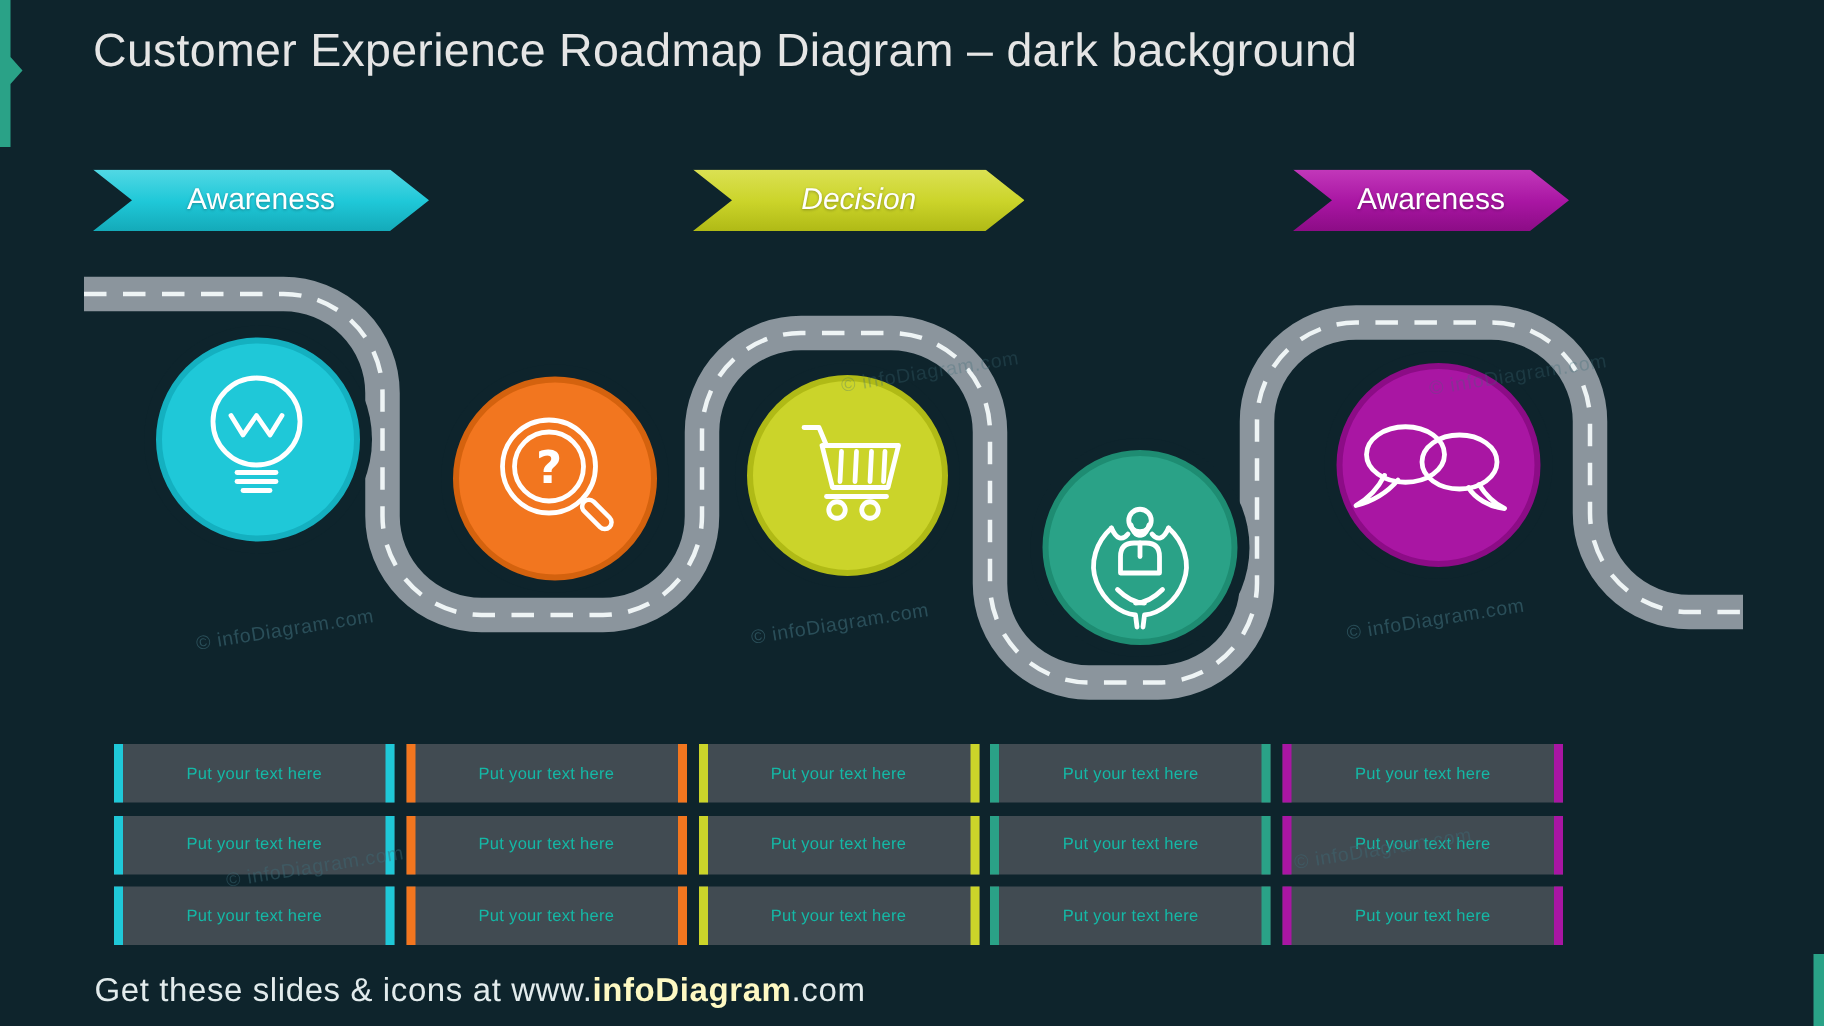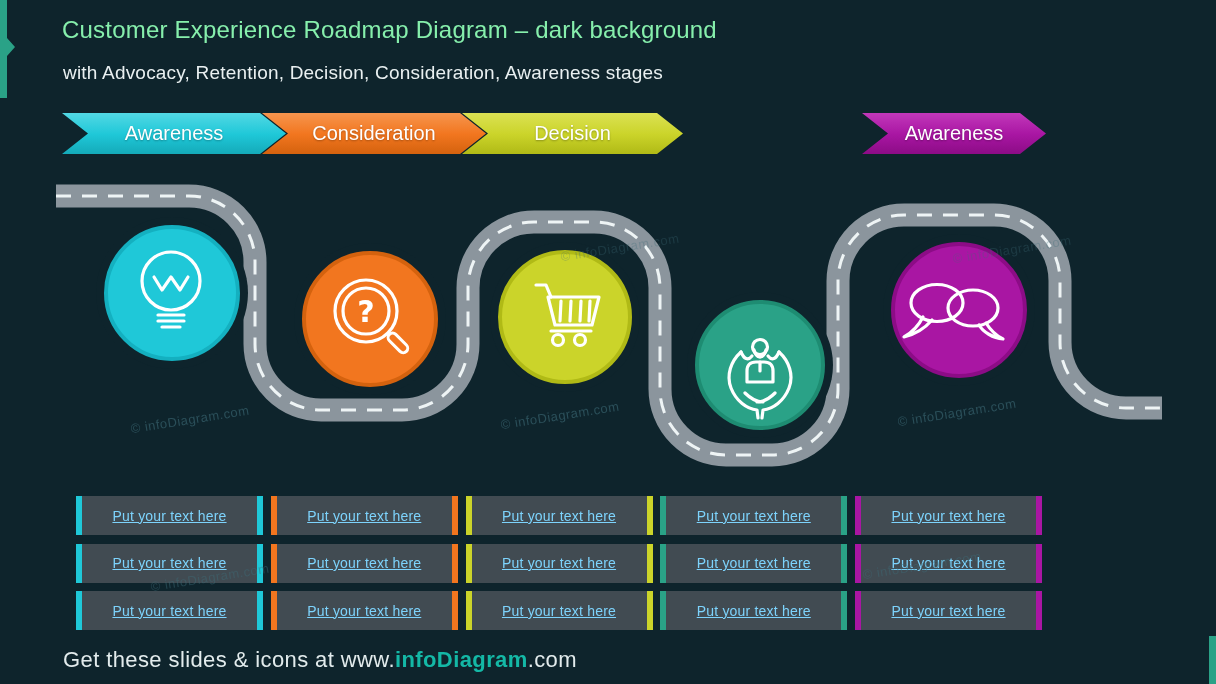--- a/index.html
+++ b/index.html
@@ -1,19 +1,19 @@
 <!DOCTYPE html>
 <html><head>
 <meta charset="utf-8">
 <style>
   html,body{margin:0;padding:0;background:#000;}
   .slide{position:relative;width:1216px;height:684px;background:#0e242c;overflow:hidden;
          font-family:"Liberation Sans",sans-serif;}
   
-  .title{position:absolute;left:62px;top:16px;font-size:24px;font-weight:300;color:#86efac;letter-spacing:.2px;}
+  .title{position:absolute;left:62px;top:16px;font-size:31px;font-weight:300;color:#e5e5e5;letter-spacing:.2px;}
   .subtitle{position:absolute;left:63px;top:62px;font-size:19px;font-weight:400;color:#e9f0f1;letter-spacing:.2px;}
   
   .ribbon-left{position:absolute;left:0;top:0;}
   .bar-bottom-right{position:absolute;right:0;bottom:0;width:7px;height:48px;background:#2aa287;}
   
   .stage-banner{position:absolute;left:0;top:113px;width:1216px;height:41px;padding-left:35px;}
   .chevron{position:absolute;top:0;height:41px;
            clip-path:polygon(0 0,calc(100% - 26px) 0,100% 50%,calc(100% - 26px) 100%,0 100%,26px 50%);
            filter:drop-shadow(0 2px 2px rgba(0,0,0,.35));}
   .chevron span{display:block;width:100%;text-align:center;line-height:41px;font-size:20px;color:#ffffff;
@@ -21,45 +21,41 @@
   
   .road-svg{position:absolute;left:0;top:0;pointer-events:none;}
   
   .wm{position:absolute;font-size:13px;letter-spacing:.5px;color:#3d6b77;transform:rotate(-9deg);
       white-space:nowrap;pointer-events:none;z-index:30;}
   
   .grid{position:absolute;left:76px;top:496px;width:966px;z-index:5;}
   .grid-row{display:flex;justify-content:space-between;margin-bottom:8.5px;}
   .pbox{width:187px;height:39px;background:#414b52;border-left:6px solid;border-right:6px solid;
         box-sizing:border-box;display:flex;align-items:center;justify-content:center;}
-  .pbox span{font-size:14px;color:#7dd3fc;letter-spacing:.2px;text-decoration:underline;}
+  .pbox span{font-size:11px;color:#14b8a6;letter-spacing:.2px;}
   
   .footer{position:absolute;left:63px;top:647px;font-size:22px;color:#e2ebec;letter-spacing:.4px;}
-  .footer b{color:#14b8a6;}
+  .footer b{color:#fef9c3;}
 </style>
 </head>
 <body>
 
 <div class="slide">
 
   <svg class="ribbon-left" width="16" height="98">
     <polygon points="0,0 7,0 7,38 15,47 7,56 7,98 0,98" fill="#2aa287"></polygon>
   </svg>
 
   <div class="title">Customer Experience Roadmap Diagram – dark background</div>
-  <div class="subtitle">with Advocacy, Retention, Decision, Consideration, Awareness stages</div>
 
   <div class="stage-banner">
       <div class="chevron" style="left: 62px; width: 224px; z-index: 15; background: linear-gradient(rgb(82, 216, 228) 0%, rgb(31, 200, 216) 52%, rgb(20, 170, 185) 100%);">
         <span>Awareness</span>
       </div>
-      <div class="chevron" style="left: 262px; width: 224px; z-index: 14; background: linear-gradient(rgb(246, 149, 78) 0%, rgb(242, 118, 31) 52%, rgb(212, 98, 14) 100%);">
-        <span>Consideration</span>
-      </div>
-      <div class="chevron" style="left: 462px; width: 221px; z-index: 13; background: linear-gradient(rgb(219, 225, 83) 0%, rgb(203, 212, 42) 52%, rgb(176, 186, 22) 100%);">
+      <div class="chevron" style="left: 462px; width: 221px; z-index: 13; background: linear-gradient(rgb(219, 225, 83) 0%, rgb(203, 212, 42) 52%, rgb(176, 186, 22) 100%); font-style: italic;">
         <span>Decision</span>
       </div>
       <div class="chevron" style="left: 862px; width: 184px; z-index: 11; background: linear-gradient(rgb(194, 56, 186) 0%, rgb(169, 22, 163) 52%, rgb(140, 12, 134) 100%);">
         <span>Awareness</span>
       </div>
     </div>
 
   <svg class="road-svg" width="1216" height="684" viewBox="0 0 1216 684">
 
     <path d="M56 196 L189 196 A66 66 0 0 1 255 262 L255 344 A66 66 0 0 0 321 410

